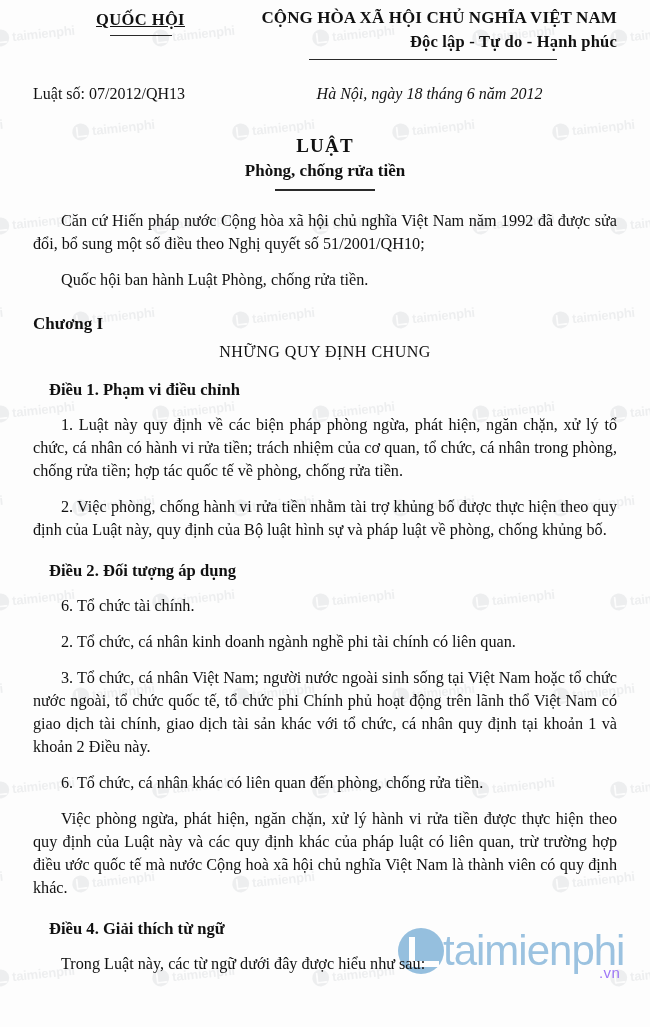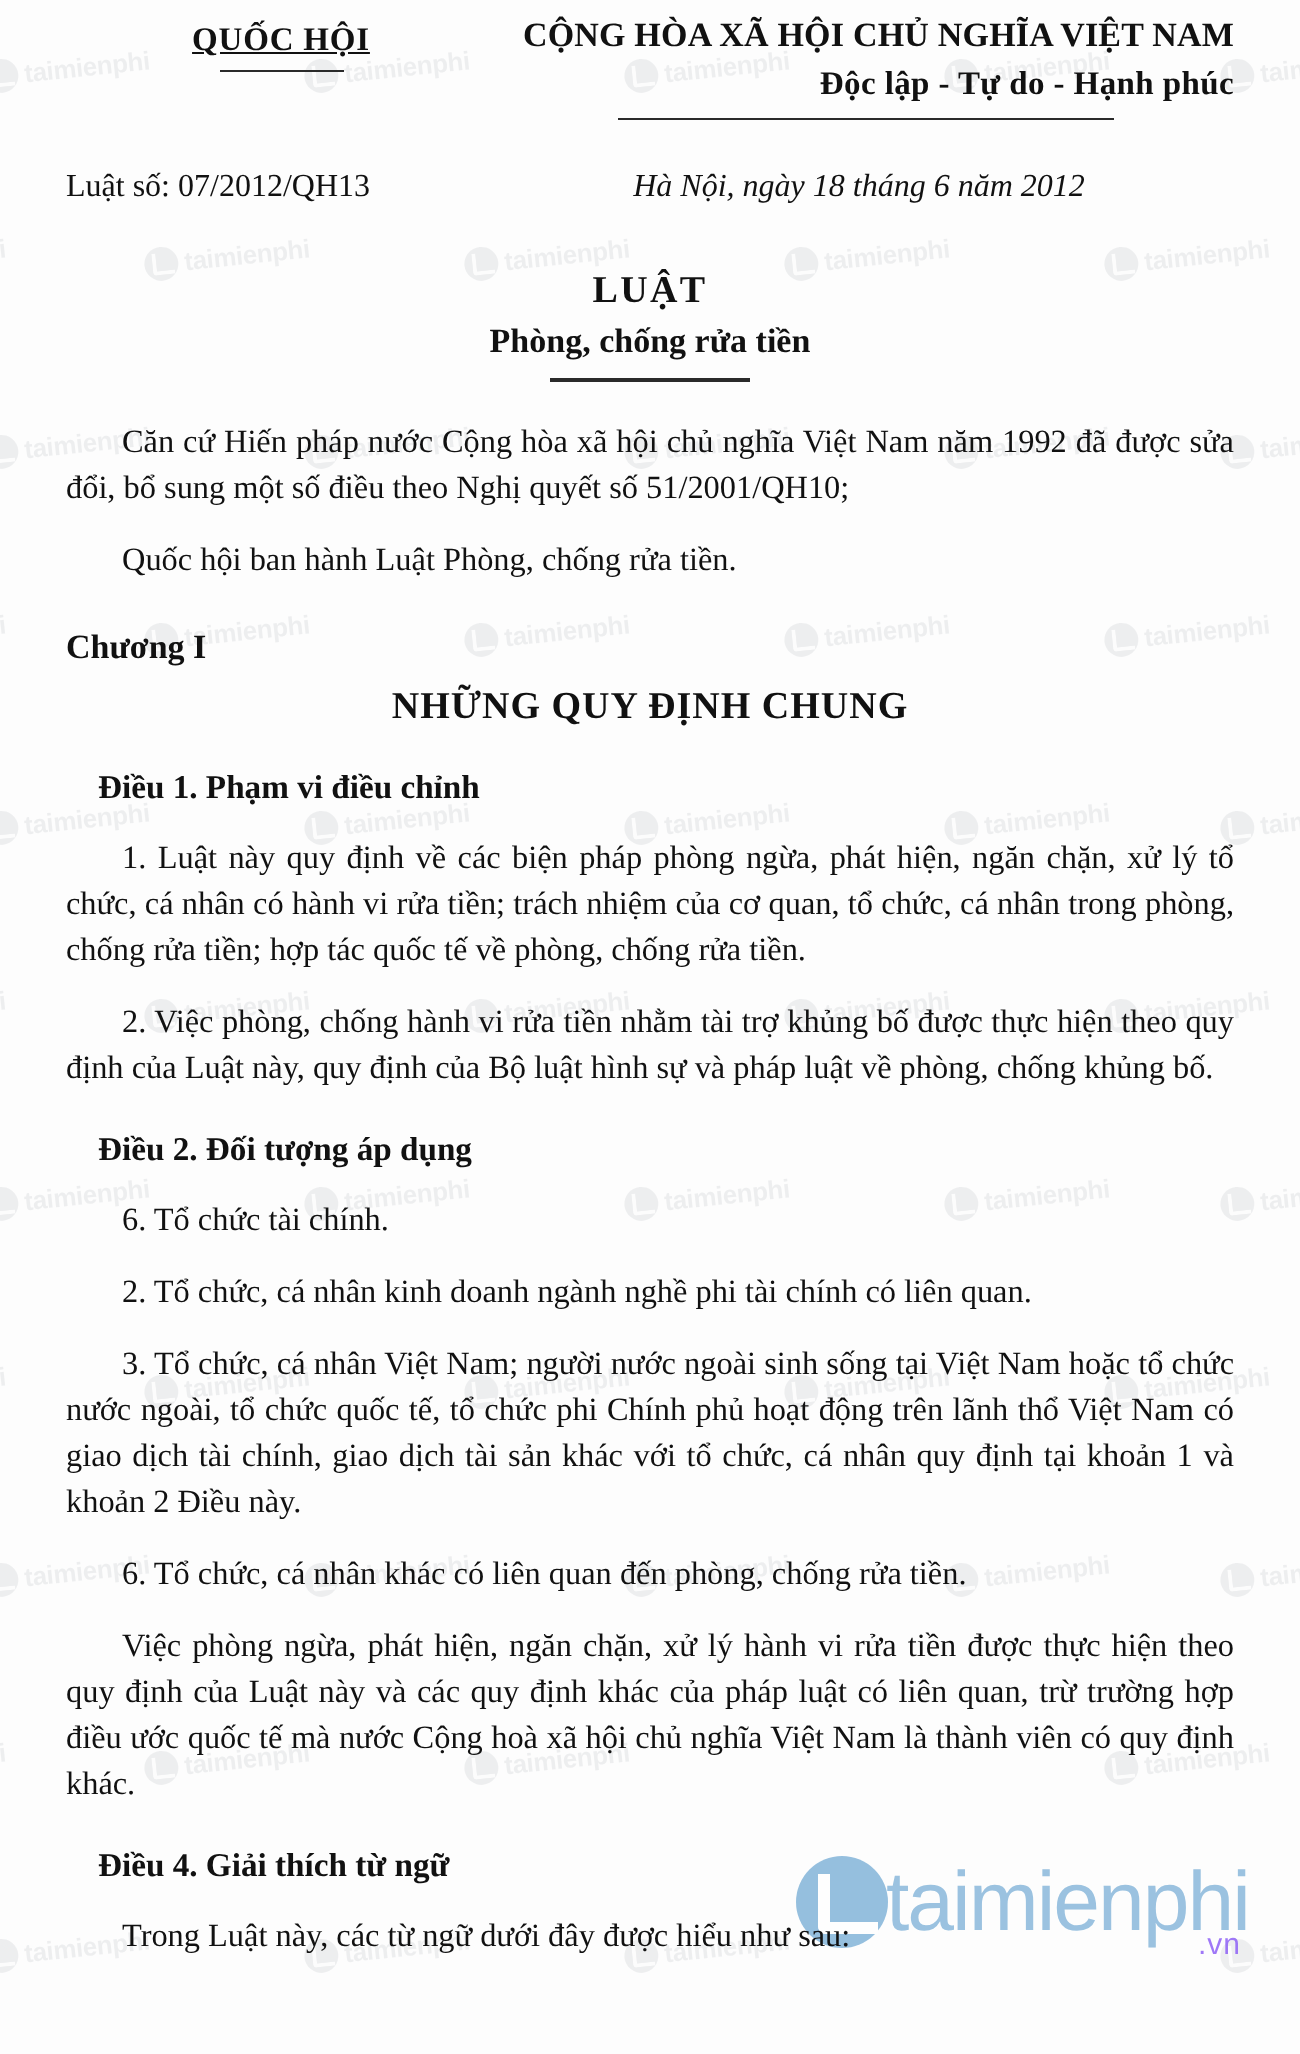--- a/index.html
+++ b/index.html
@@ -220,22 +220,22 @@
   p.para.first { margin-top: 19px; }
 
   .chapter {
     text-align: left;
     font-size: 17px;
     font-weight: 700;
     margin-top: 22px;
   }
   .chapter-title {
     text-align: center;
-    font-size: 19px;
-    font-weight: 700;
+    font-size: 16px;
+    font-weight: 400;
     letter-spacing: 0.5px;
     margin-top: 9px;
   }
 
   h2.article {
     margin: 17px 0 0 0;
     font-size: 16.6px;
     font-weight: 700;
     text-indent: 16px;
     line-height: 1.4;

